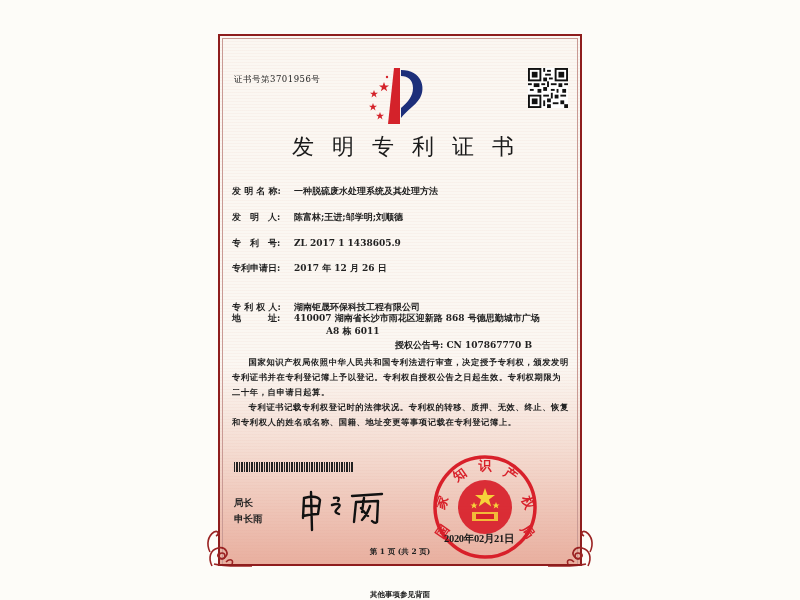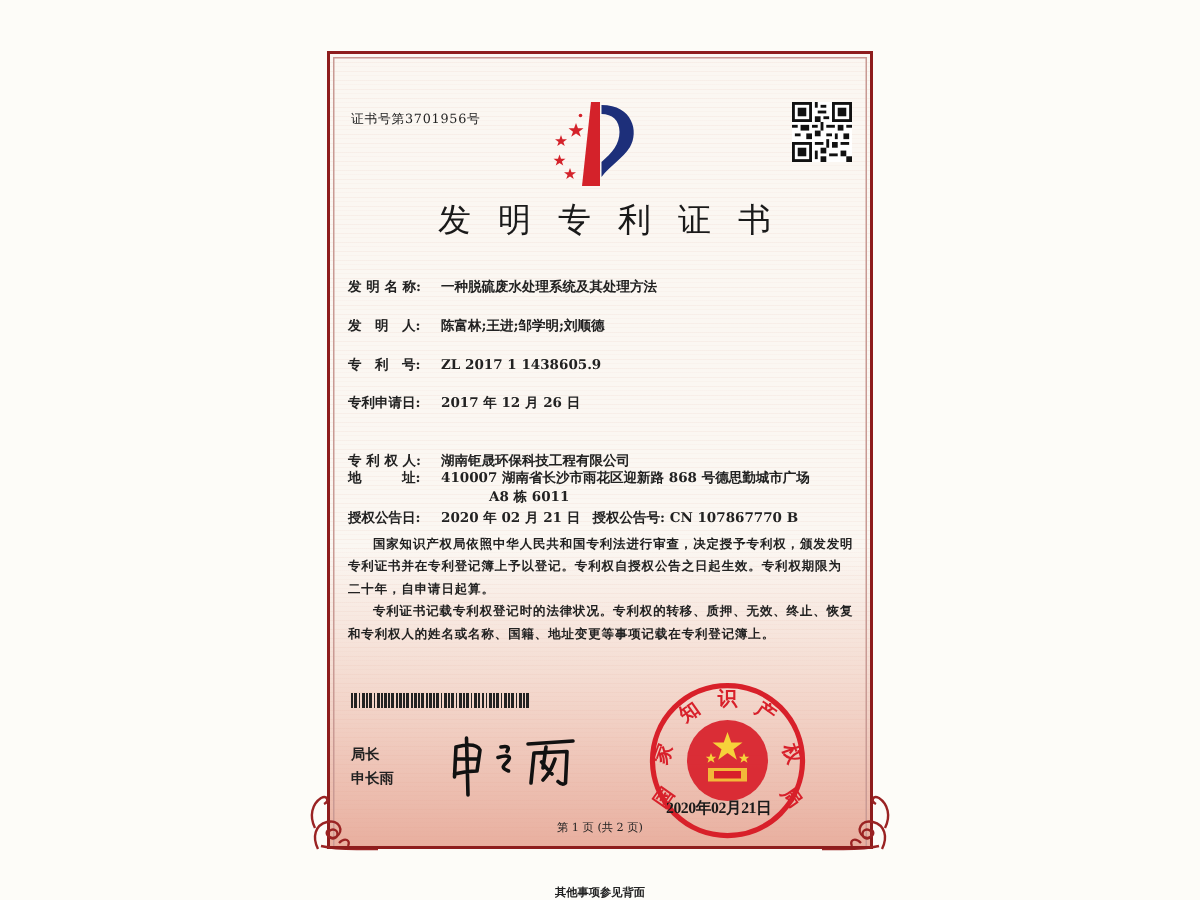--- a/index.html
+++ b/index.html
@@ -48,21 +48,21 @@
   .para.p1 { top:319px; }
   .para.p2 { top:364px; }
 
   .barcode { position:absolute; left:14px; top:426px; width:120px; height:10px;
     background:repeating-linear-gradient(to right,#222 0px,#222 1px,transparent 1px,transparent 2px,#222 2px,#222 4px,transparent 4px,transparent 5px); }
   .director-title { position:absolute; left:14px; top:461px; font-size:9.5px; font-weight:bold; font-family:"DejaVu Sans","Liberation Sans",sans-serif; }
   .director-name { position:absolute; left:14px; top:477px; font-size:9.5px; font-weight:bold; font-family:"DejaVu Sans","Liberation Sans",sans-serif; }
   .signature { position:absolute; left:78px; top:452px; width:92px; height:44px; }
   .seal { position:absolute; left:212px; top:418px; width:106px; height:106px; }
   .seal-date { position:absolute; left:224px; top:496px; font-size:10.5px; font-weight:bold; color:#1a1a1a; font-family:"Liberation Serif",serif; letter-spacing:-0.3px; }
-  .page-num { position:absolute; left:0; right:0; top:511px; text-align:center; font-size:7.5px; font-weight:normal; }
+  .page-num { position:absolute; left:0; right:0; top:511px; text-align:center; font-size:7.5px; font-weight:bold; }
   .footer-note { position:absolute; left:0; right:0; top:574px; text-align:center; font-size:7.5px; font-weight:bold; color:#222;margin-top:16px; }
 </style>
 </head>
 <body>
 
 <div class="cert">
   <div class="cert-number">证书号第3701956号</div>
 
   <svg class="logo" viewBox="0 0 68 70">
     <path d="M34 8 L40 8 L40 64 L28 64 Z" fill="#d4222a"></path>
@@ -131,23 +131,20 @@
   <div class="field r4">
     <span class="lbl">专利申请日:</span><span class="val">2017 年 12 月 26 日</span>
   </div>
   <div class="field r5">
     <span class="lbl">专 利 权 人:</span><span class="val">湖南钜晟环保科技工程有限公司</span>
   </div>
   <div class="field r6">
     <span class="lbl">地　　　址:</span><span class="val">410007 湖南省长沙市雨花区迎新路 868 号德思勤城市广场</span>
   </div>
   <div class="addr2">A8 栋 6011</div>
-  <div class="field r7">
-    <span class="lbl">授权公告日:</span><span class="val">2020 年 02 月 21 日</span>
-  </div>
   <div class="pubno">授权公告号: CN 107867770 B</div>
 
   <div class="para p1">国家知识产权局依照中华人民共和国专利法进行审查，决定授予专利权，颁发发明专利证书并在专利登记簿上予以登记。专利权自授权公告之日起生效。专利权期限为二十年，自申请日起算。</div>
   <div class="para p2">专利证书记载专利权登记时的法律状况。专利权的转移、质押、无效、终止、恢复和专利权人的姓名或名称、国籍、地址变更等事项记载在专利登记簿上。</div>
 
   <div class="barcode"></div>
   <div class="director-title">局长</div>
   <div class="director-name">申长雨</div>
 
   <svg class="signature" viewBox="0 0 92 44">

